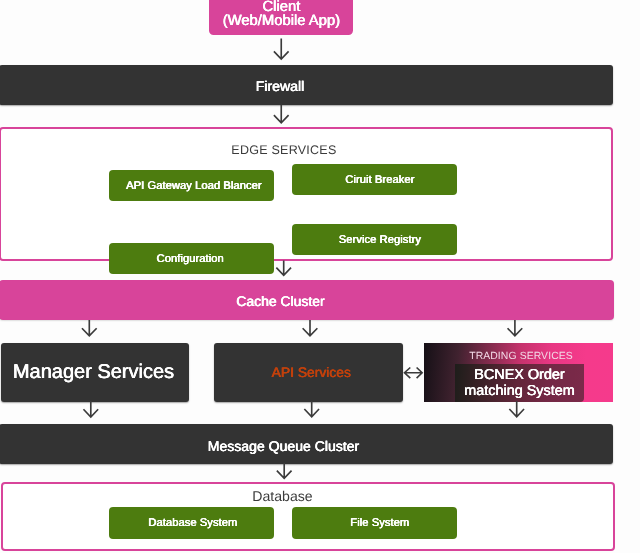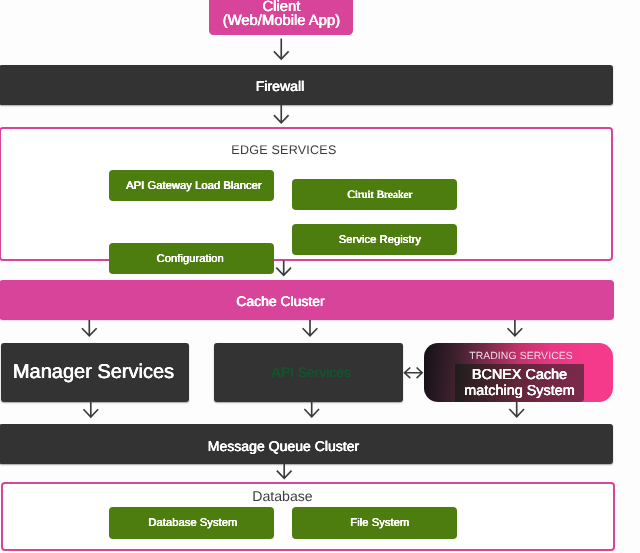--- a/index.html
+++ b/index.html
@@ -32,22 +32,22 @@
   #cache-label{position:absolute;left:-51.5px;top:280.5px;width:664px;height:40px;
           display:flex;align-items:center;justify-content:center;
           color:#fff;font-size:13.95px;}
   #manager{left:0.8px;top:343.3px;width:188.4px;height:58.3px;}
   #manager-label{position:absolute;left:-0.5px;top:343.2px;width:188px;height:58px;
           display:flex;align-items:center;justify-content:center;
           color:#fff;font-size:20px;}
   #api{left:214.3px;top:343.3px;width:188.8px;height:58.3px;}
   #api-label{position:absolute;left:217px;top:343.2px;width:188.6px;height:58px;
           display:flex;align-items:center;justify-content:center;
-          color:#14532d;font-size:13.85px;}
-  #trading{left:424px;top:343.3px;width:188.9px;height:58.3px;border-radius:14px;
+          color:#c2410c;font-size:13.85px;}
+  #trading{left:424px;top:343.3px;width:188.9px;height:58.3px;border-radius:0;
            background:linear-gradient(95deg,#151016 0%,#40222f 18%,#8a2c50 36%,
                       #c5326c 50%,#e83783 66%,#f53a8b 84%,#f53a8c 100%);
            overflow:hidden;}
   #trading-label{position:absolute;left:2.5px;top:7.7px;width:189px;text-align:center;
                  font-size:10.4px;color:#f3d8e6;letter-spacing:0.1px;}
   #trading-inner{position:absolute;left:31px;top:21px;width:129px;height:37px;
                  background:rgba(0,26,8,0.50);color:#fff;font-size:14.4px;
                  line-height:15.4px;border-radius:0 0 4px 0;
                  display:flex;flex-direction:column;align-items:center;
                  justify-content:center;text-align:center;padding-bottom:0px;padding-top:0.9px;}
@@ -71,35 +71,35 @@
     <span>Client</span>
     <span>(Web/Mobile App)</span>
   </div>
 
   <div class="node dark" id="firewall"></div>
   <div class="semi" id="firewall-label">Firewall</div>
 
   <div class="node outline" id="edge-panel"></div>
   <div id="edge-title">EDGE SERVICES</div>
   <div class="btn semi" style="left:109.4px;top:170.2px;width:165px;height:31.3px;padding-left:4px;">API Gateway Load Blancer</div>
-  <div class="btn semi" style="left:292px;top:179px;width:165.4px;height:31.3px;padding-left:10.4px;font-family:Liberation Serif, serif;">Ciruit Breaker</div>
+  <div class="btn semi" style="left:292px;top:164px;width:165.4px;height:31.3px;padding-left:10.4px;">Ciruit Breaker</div>
   <div class="btn semi" style="left:109.4px;top:212px;width:165px;height:31.4px;padding-right:3.4px;margin-top:31px;">Configuration</div>
   <div class="btn semi" style="left:292px;top:224px;width:165.4px;height:31.4px;padding-left:10.4px;">Service Registry</div>
 
   <div class="node pink" id="cache"></div>
   <div class="semi" id="cache-label">Cache Cluster</div>
 
   <div class="node dark" id="manager"></div>
   <div class="semi" id="manager-label">Manager Services</div>
   <div class="node dark" id="api"></div>
   <div class="semi" id="api-label">API Services</div>
   <div class="node" id="trading">
     <div id="trading-label">TRADING SERVICES</div>
     <div class="semi" id="trading-inner">
-      <span>BCNEX Cache</span>
+      <span>BCNEX Order</span>
       <span>matching System</span>
     </div>
   </div>
 
   <div class="node dark" id="mq"></div>
   <div class="semi" id="mq-label">Message Queue Cluster</div>
 
   <div class="node outline" id="db-panel"></div>
   <div id="db-title">Database</div>
   <div class="btn semi" style="left:109.4px;top:506.9px;width:165px;height:31.8px;padding-left:2px;">Database System</div>

